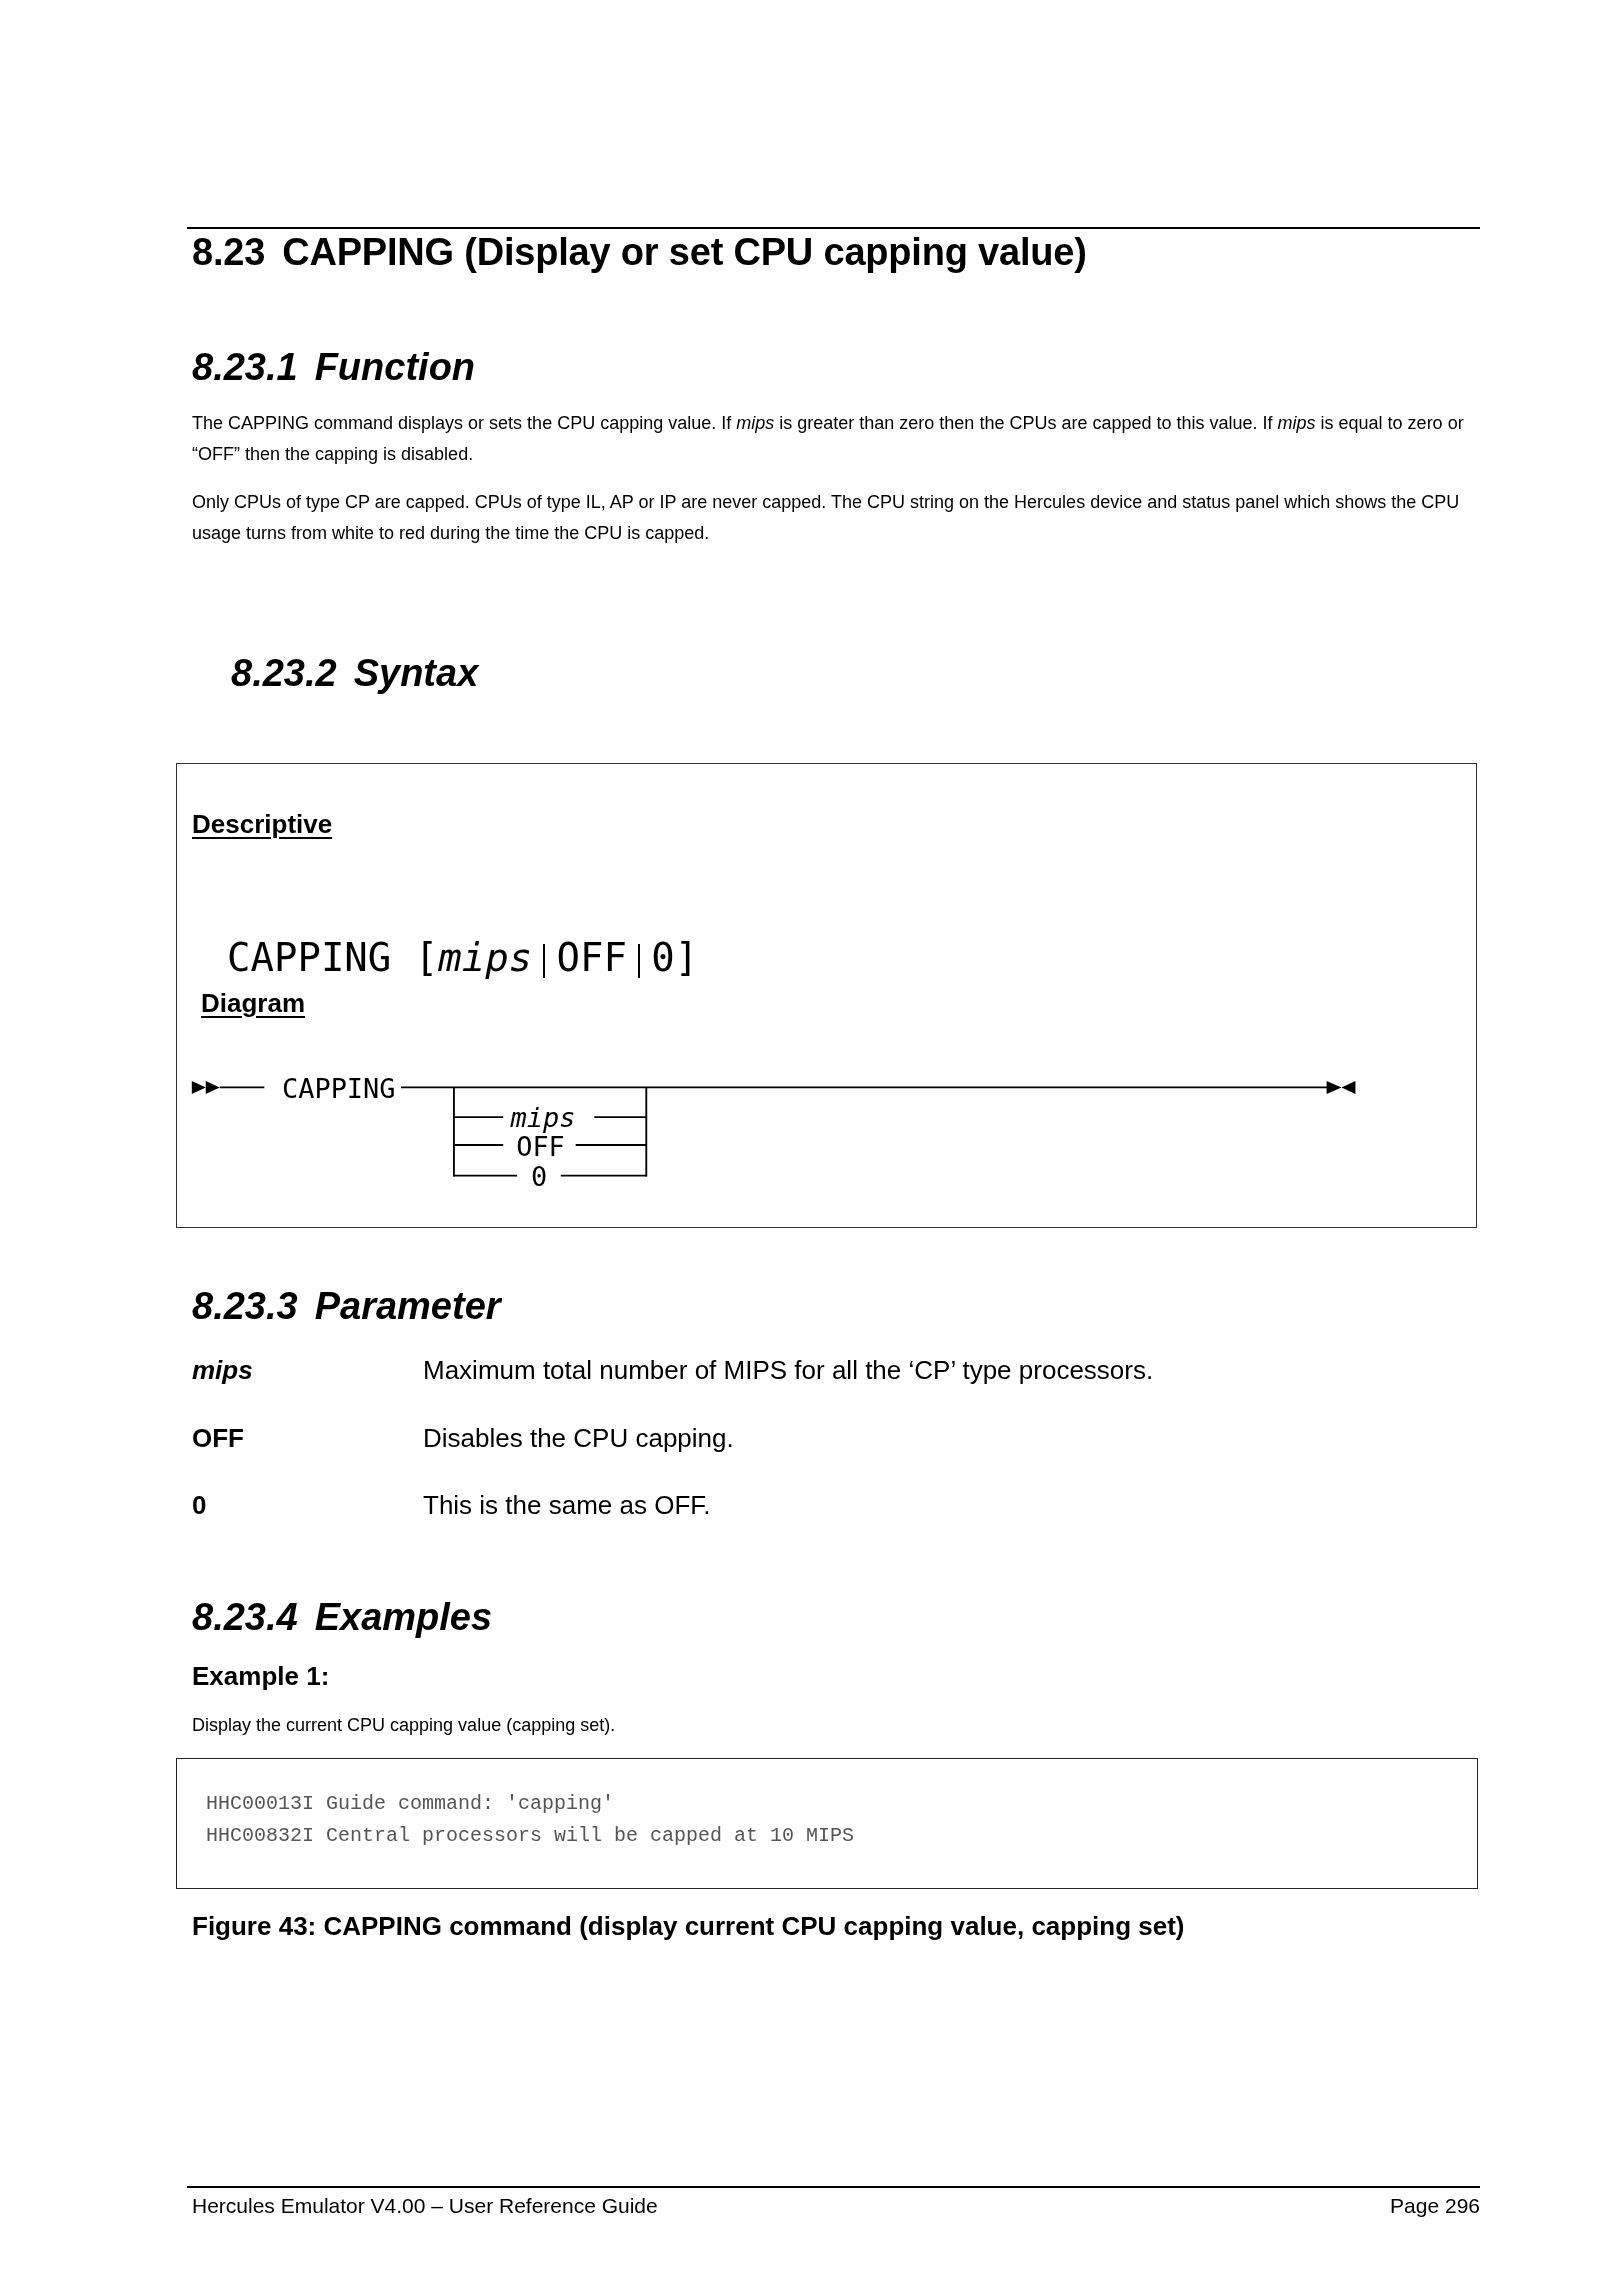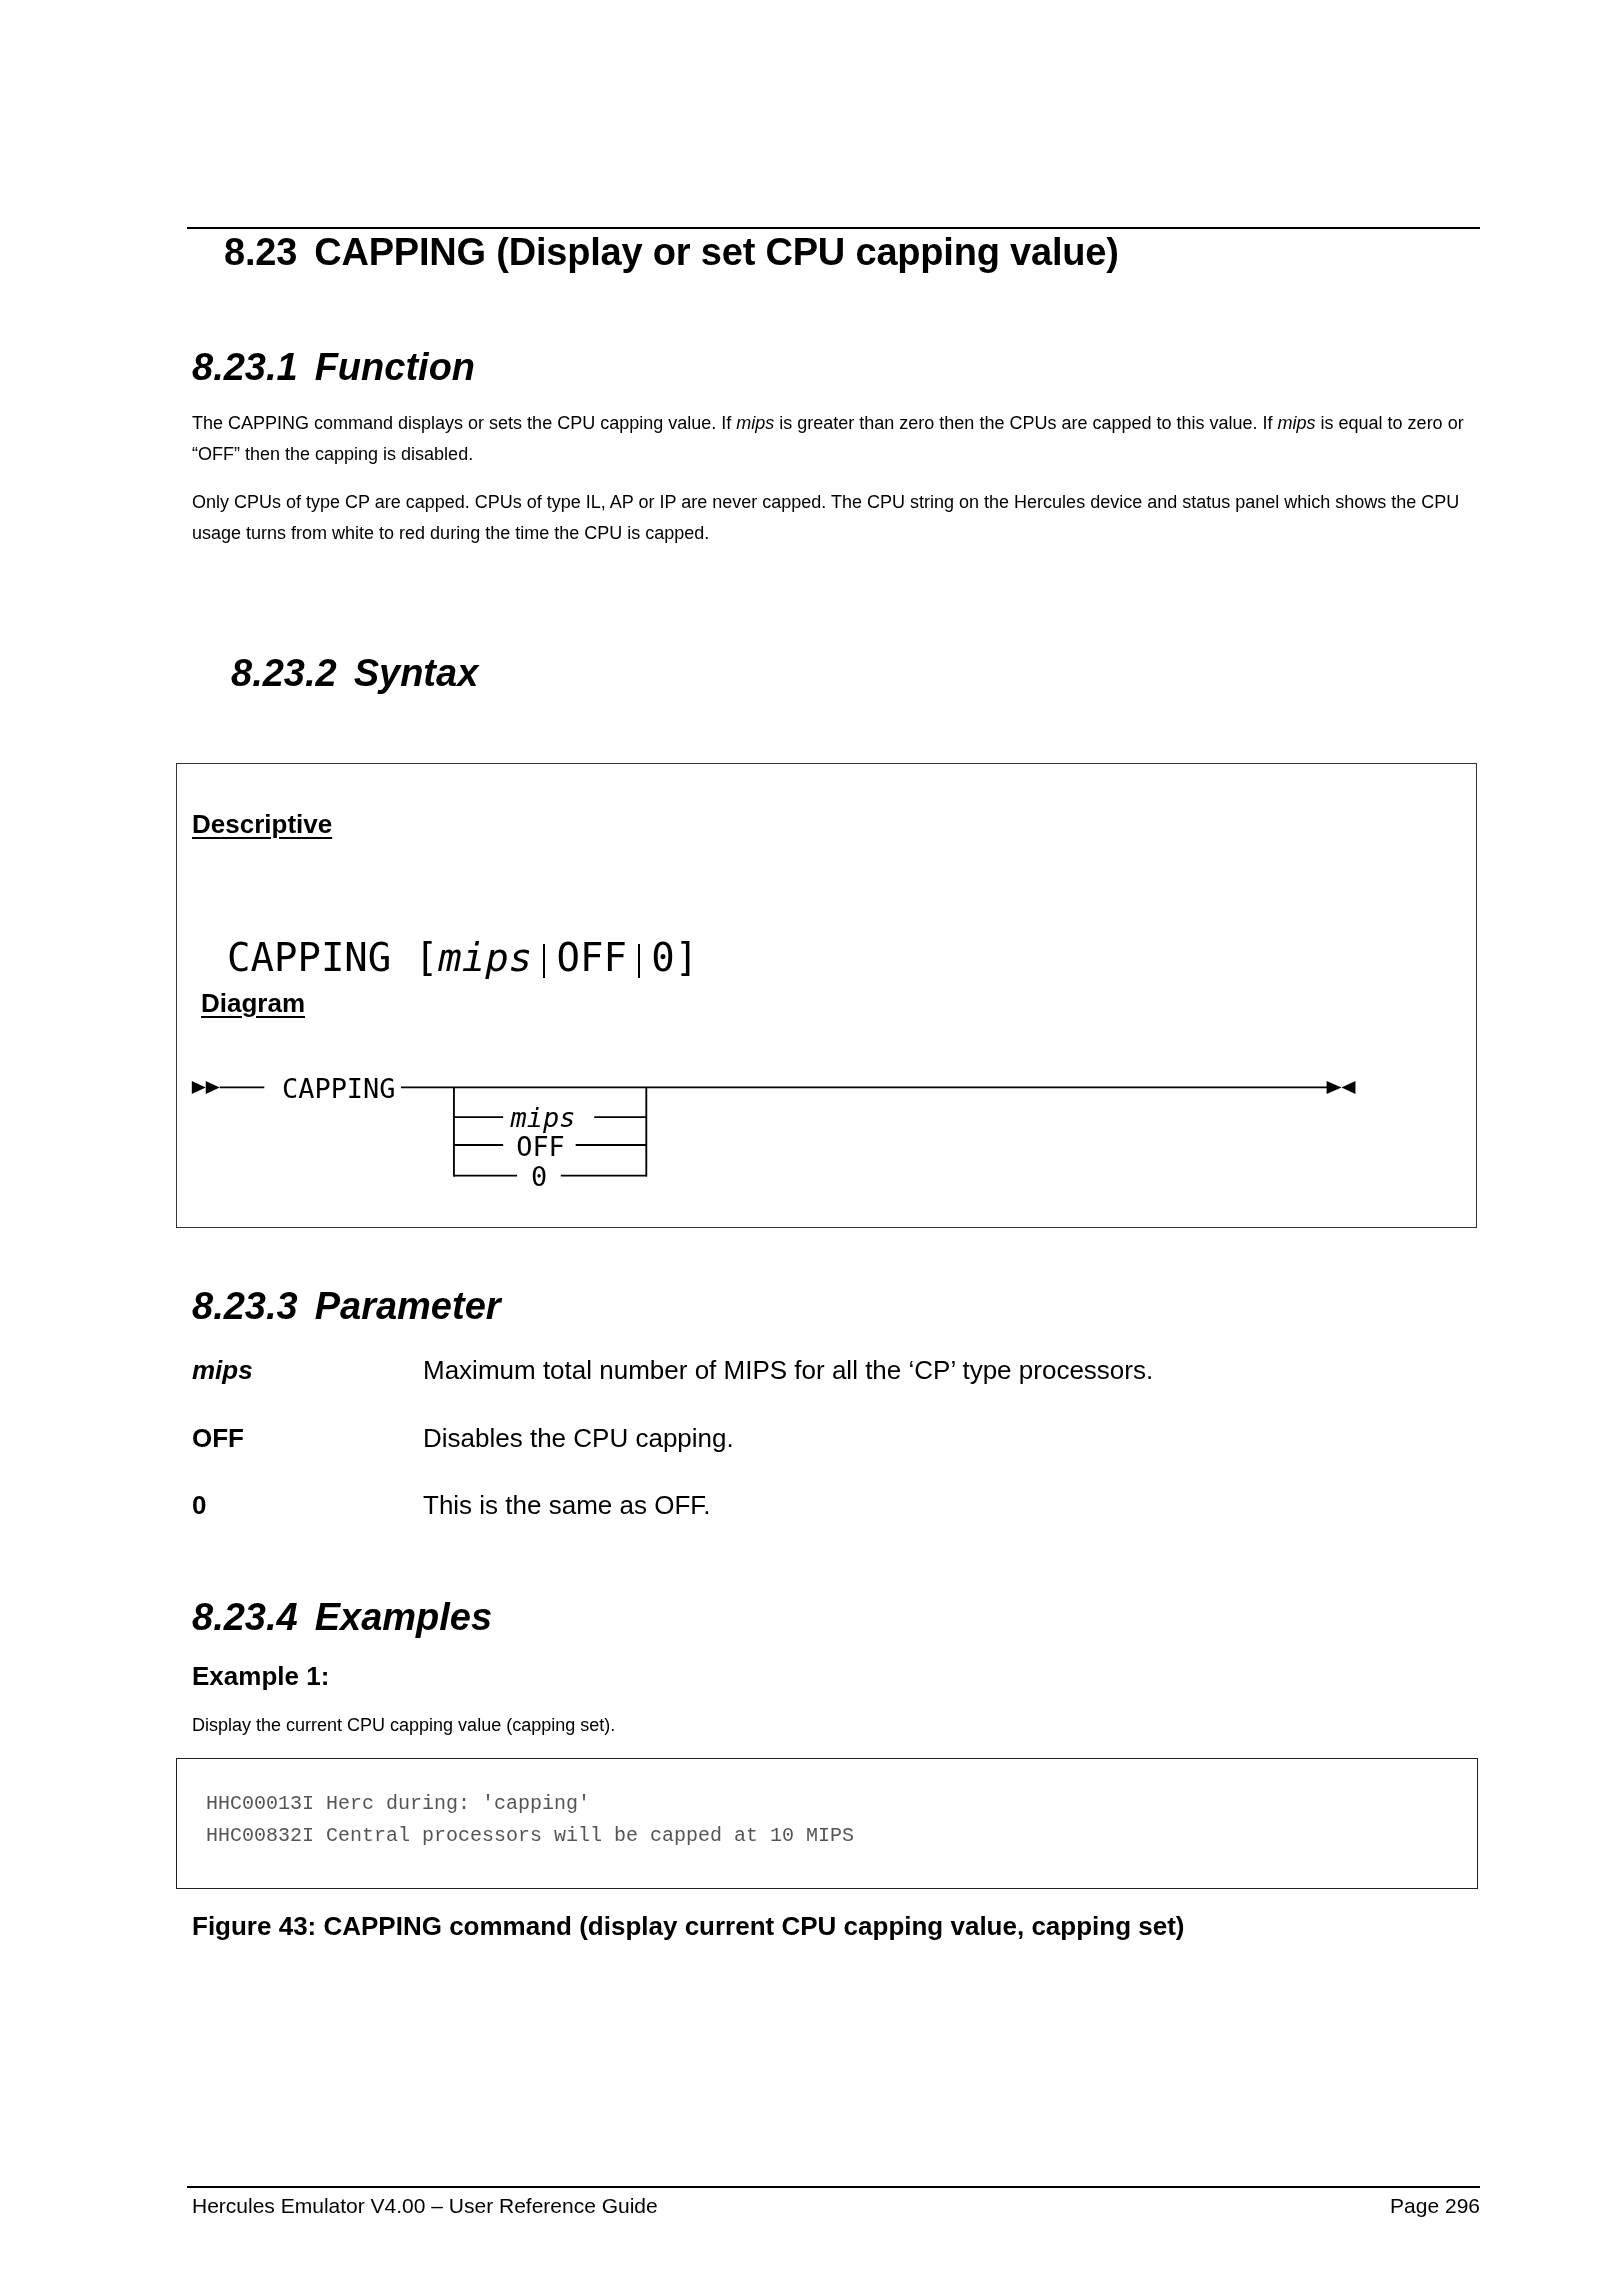--- a/index.html
+++ b/index.html
@@ -1,21 +1,21 @@
 <!DOCTYPE html>
 <html style="font-size:15px"><head>
   <meta charset="utf-8">
   <style>
     html, body { margin: 0; padding: 0; background: #ffffff; }
     body { width: 1616px; height: 2286px; position: relative; overflow: hidden;
            font-family: "Liberation Sans", sans-serif; color: #000; }
     .abs { position: absolute; }
     .rule-top { left: 187px; top: 227px; width: 1293px; height: 1.9px; background: #000; }
     .h1 { left: 192px; top: 231px; font-size: 38px; font-weight: bold; white-space: nowrap; letter-spacing: -0.2px; }
-    .h1 .num { margin-right: 17px; margin-left: 32px; }
+    .h1 .num { margin-right: 17px; }
     .h2 { left: 192px; font-size: 38px; font-weight: bold; font-style: italic; white-space: nowrap; }
     .h2 .num { margin-right: 17px; }
     .p { left: 192px; width: 1296px; font-size: 18px; line-height: 31px; }
     .syntax-box { left: 176px; top: 763px; width: 1301px; height: 465px; border: 1.4px solid #333; box-sizing: border-box; }
     .label-u { font-size: 26px; font-weight: bold; text-decoration: underline; text-underline-offset: 3.7px; }
     .mono { font-family: "DejaVu Sans Mono", monospace; }
     .descr { left: 180px; top: 890px; font-size: 39px; white-space: pre; }
     .descr .bar { display: inline-block; width: 1.9px; height: 34px; background: #000; vertical-align: -6.5px; margin: 0 11.2px; }
     .diagram { left: 176px; top: 1053px; }
     .param-name { left: 192px; font-size: 26px; font-weight: bold; }
@@ -94,21 +94,21 @@
 <div class="abs param-desc" style="top:1490px;">This is the same as OFF.</div>
 
 <div class="abs h2" style="top:1596px;">
   <span class="num">8.23.4</span><span>Examples</span>
 </div>
 
 <div class="abs" style="left:192px; top:1661px; font-size:26px; font-weight:bold;">Example 1:</div>
 <div class="abs p" style="top:1710px;">Display the current CPU capping value (capping set).</div>
 
 <div class="abs example-box"></div>
-<div class="abs example-line" style="top:1792px;">HHC00013I Herc during: 'capping'</div>
+<div class="abs example-line" style="top:1792px;">HHC00013I Guide command: 'capping'</div>
 <div class="abs example-line" style="top:1824px;">HHC00832I Central processors will be capped at 10 MIPS</div>
 
 <div class="abs caption">Figure 43: CAPPING command (display current CPU capping value, capping set)</div>
 
 <div class="abs rule-bottom"></div>
 <div class="abs footer" style="left:192px;">Hercules Emulator V4.00 – User Reference Guide</div>
 <div class="abs footer" style="right:136px;text-align:center;">Page 296</div>
 
 
 </body></html>

